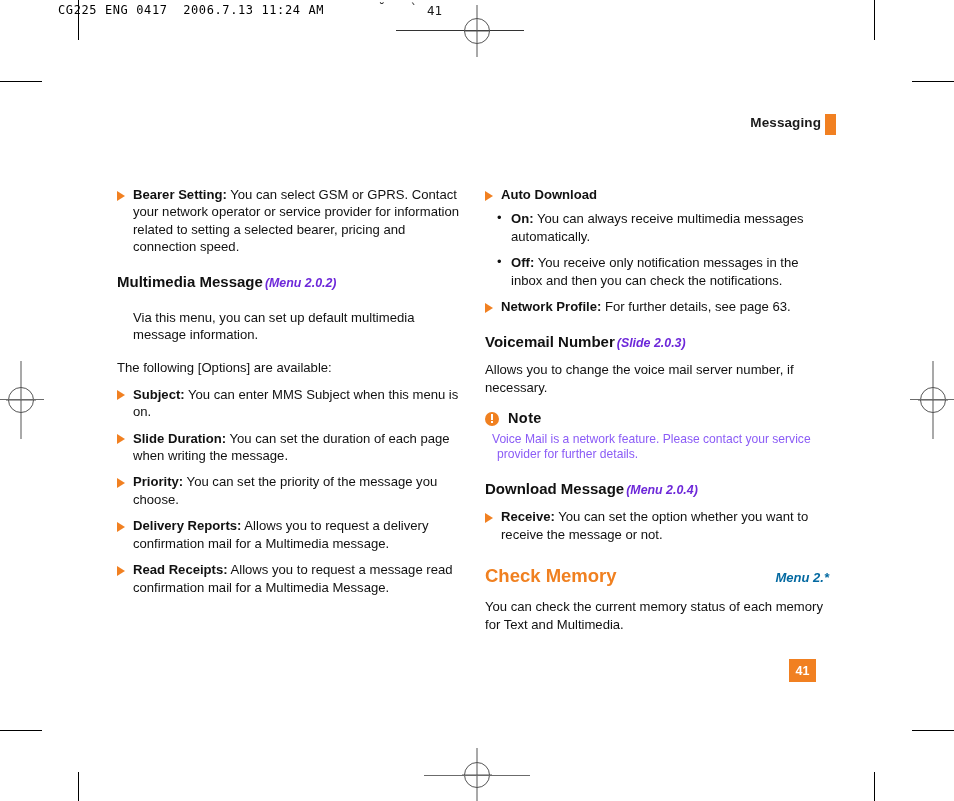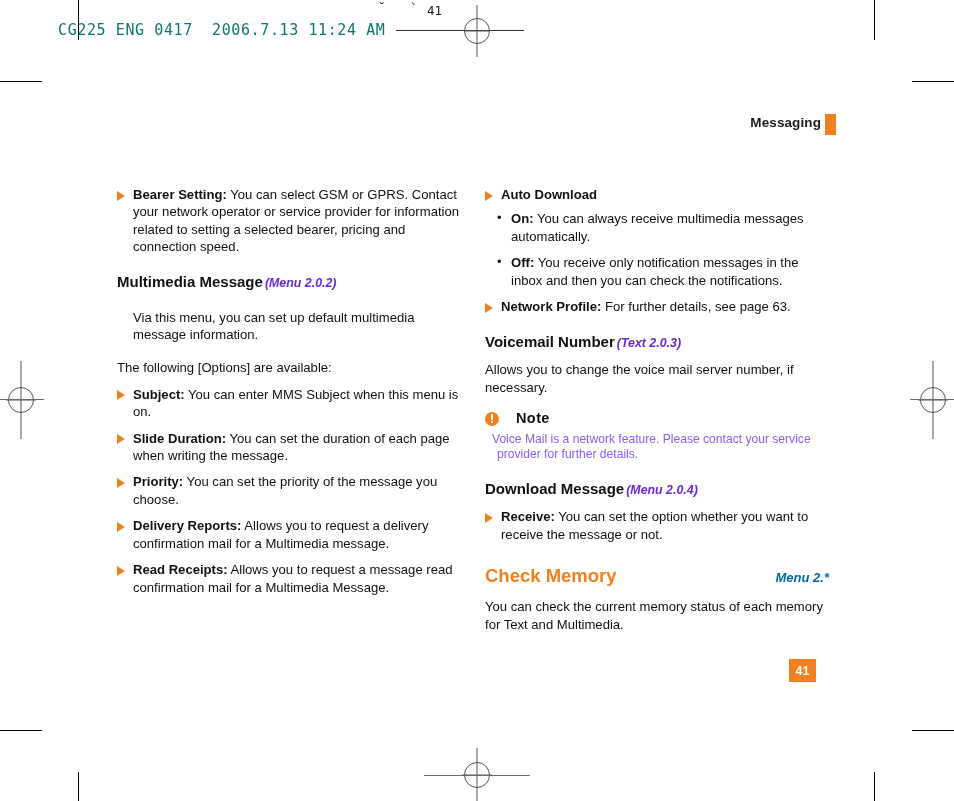--- a/index.html
+++ b/index.html
@@ -22,24 +22,24 @@
   .regmark .rv { position: absolute; left: 50%; top: 0; width: 1px; height: 100%;
                  background: #555; transform: translateX(-50%); }
   .regmark .rh { position: absolute; top: 50%; left: 0; height: 1px; width: 100%;
                  background: #555; transform: translateY(-50%); }
   .regmark .rc { position: absolute; left: 50%; top: 50%; width: 26px; height: 26px;
                  margin-left: -13px; margin-top: -13px;
                  border: 1px solid #555; border-radius: 50%; background: transparent; }
 
   
   .slug {
-    position: absolute; left: 58px; top: 21px;
+    position: absolute; left: 58px; top: 3px;
     font-family: "DejaVu Sans Mono", "Liberation Mono", monospace;
-    font-size: 15px; letter-spacing: 0.6px;
-    color: #0f766e; white-space: pre;
+    font-size: 12px; letter-spacing: 0.6px;
+    color: #000000; white-space: pre;
   }
   .slug-tick {
     position: absolute;
     font-family: "DejaVu Sans Mono", "Liberation Mono", monospace;
     font-size: 12.5px; color: #333;
   }
   .slug-page {
     position: absolute; left: 427px; top: 3px;
     font-family: "DejaVu Sans Mono", "Liberation Mono", monospace;
     font-size: 12.5px; color: #1a1a1a;
@@ -113,21 +113,21 @@
     display: flex; align-items: baseline; justify-content: space-between;
   }
   h2.chap .menuno {
     font-size: 13px; font-style: italic; font-weight: bold;
     color: #0369a1;
   }
 
   
   .note { margin: 14px 0 0 0; }
   .note-head {
-    display: flex; align-items: center; gap: 17px;
+    display: flex; align-items: center; gap: 9px;
     margin: 0 0 4px 0;
   }
   .note-icon {
     width: 14px; height: 14px; border-radius: 50%;
     background: #f08020; position: relative; flex: 0 0 auto;
   }
   .note-icon::before {
     content: ""; position: absolute; left: 50%; top: 2.5px;
     width: 2px; height: 5.5px; margin-left: -1px; background: #fff;
   }
@@ -227,21 +227,21 @@
 
   <div class="col col-right">
 
     <p class="b" style="margin-bottom:7px;"><b>Auto Download</b></p>
 
     <p class="sb"><b>On:</b><span> You can always receive multimedia messages automatically.</span></p>
     <p class="sb"><b>Off:</b><span> You receive only notification messages in the inbox and then you can check the notifications.</span></p>
 
     <p class="b"><b>Network Profile:</b><span> For further details, see page 63.</span></p>
 
-    <h3 class="sub"><span>Voicemail Number</span><span class="menuref">(Text 2.0.3)</span></h3>
+    <h3 class="sub"><span>Voicemail Number</span><span class="menuref">(Slide 2.0.3)</span></h3>
     <p class="para">Allows you to change the voice mail server number, if necessary.</p>
 
     <div class="note">
       <div class="note-head">
         <span class="note-icon"></span>
         <span class="note-title">Note</span>
       </div>
       <div class="note-body">
         <p>Voice Mail is a network feature. Please contact your service</p>
         <p>provider for further details.</p>

